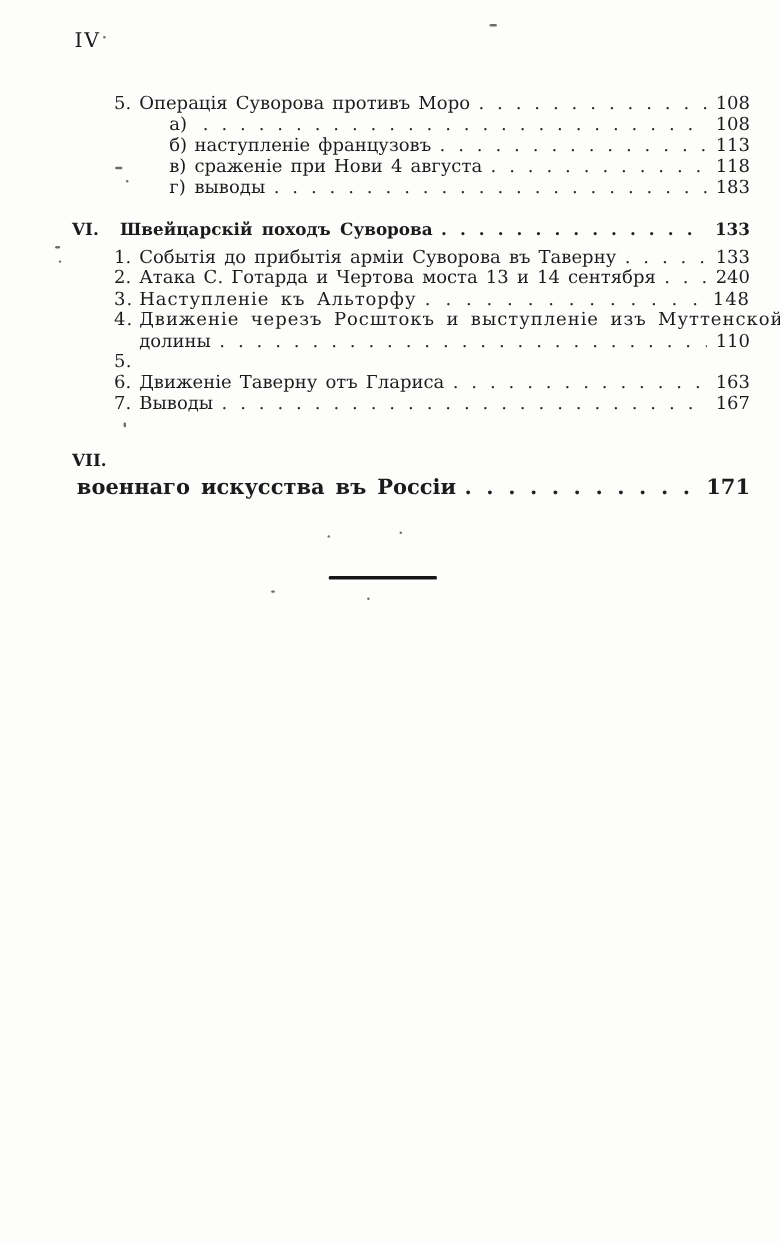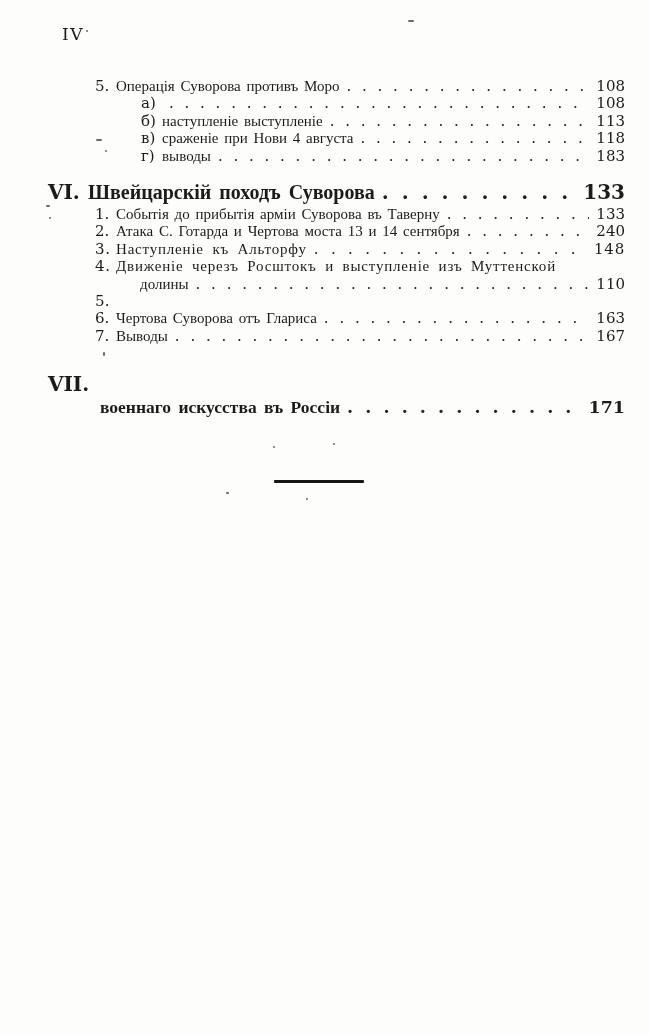--- a/index.html
+++ b/index.html
@@ -20,48 +20,48 @@
     position:absolute;top:78px;left:0;right:0;
   }
   .row{
     display:flex;align-items:baseline;
     padding-right:25px;
     font-size:15px;line-height:17.4px;
     word-spacing:2px;
     box-sizing:border-box;
   }
   .lbl{white-space:pre;flex:0 0 auto;}
-  .txt{white-space:pre;flex:0 0 auto;font-family:Liberation Serif, serif;}
+  .txt{white-space:pre;flex:0 0 auto;}
   .lead{
     flex:1 1 auto;overflow:hidden;white-space:nowrap;
     margin:0 4px 0 7px;
   }
   .lead::after{
     content:". . . . . . . . . . . . . . . . . . . . . . . . . . . . . . . . . . . . . . . . . . . . . . . . . . . . . . . . . . . .";
     word-spacing:6px;color:#222;
   }
   .nodots .lead::after{content:"";}
   .pg{flex:0 0 auto;min-width:32px;text-align:right;white-space:pre;}
 
   .r-item{padding-left:95px;}
   .r-item .lbl{min-width:21px;}
   .r-sub{padding-left:141px;}
   .r-sub .lbl{min-width:21px;}
   .r-section{
-    padding-left:48px;font-weight:bold;font-size:20px;
+    padding-left:60px;font-weight:bold;font-size:14px;
     line-height:27px;word-spacing:3px;
   }
   .r-section .lbl{min-width:40px;}
   .r-vi{margin-top:14px;}
   .r-vii{margin-top:28px;line-height:22.5px;align-items:flex-end;}
   .r-sect-cont{
-    padding-left:100px;font-weight:bold;font-size:17.5px;
+    padding-left:64px;font-weight:bold;font-size:17.5px;
     line-height:22.5px;word-spacing:3px;
   }
-  .r-cont{padding-left:116px;margin-left:24px;}
+  .r-cont{padding-left:116px;}
   .wide{letter-spacing:0.8px;word-spacing:4px;}
   .spread{word-spacing:7px;letter-spacing:0.3px;}
 
   .divider{
     position:absolute;left:274px;top:480px;
     width:90px;height:3px;background:#161616;
     border-radius:1px;
   }
   .artifact{position:absolute;background:#3a3a3a;opacity:.75;border-radius:1px;}
   .a1{left:408px;top:20px;width:6px;height:2px;}
@@ -91,21 +91,21 @@
   </div>
 
   <div class="row r-sub">
     <span class="lbl">а)</span>
     <span class="lead"></span>
     <span class="pg">108</span>
   </div>
 
   <div class="row r-sub">
     <span class="lbl">б)</span>
-    <span class="txt">наступленіе выступленіе</span>
+    <span class="txt">наступленіе французовъ</span>
     <span class="lead"></span>
     <span class="pg">113</span>
   </div>
 
   <div class="row r-sub">
     <span class="lbl">в)</span>
     <span class="txt">сраженіе при Нови 4 августа</span>
     <span class="lead"></span>
     <span class="pg">118</span>
   </div>
@@ -159,21 +159,21 @@
   </div>
 
   <div class="row r-item spread nodots">
     <span class="lbl">5.</span>
     <span class="lead"></span>
 
   </div>
 
   <div class="row r-item">
     <span class="lbl">6.</span>
-    <span class="txt">Чертова Суворова отъ Глариса</span>
+    <span class="txt">Движеніе Таверну отъ Глариса</span>
     <span class="lead"></span>
     <span class="pg">163</span>
   </div>
 
   <div class="row r-item">
     <span class="lbl">7.</span>
     <span class="txt">Выводы</span>
     <span class="lead"></span>
     <span class="pg">167</span>
   </div>

